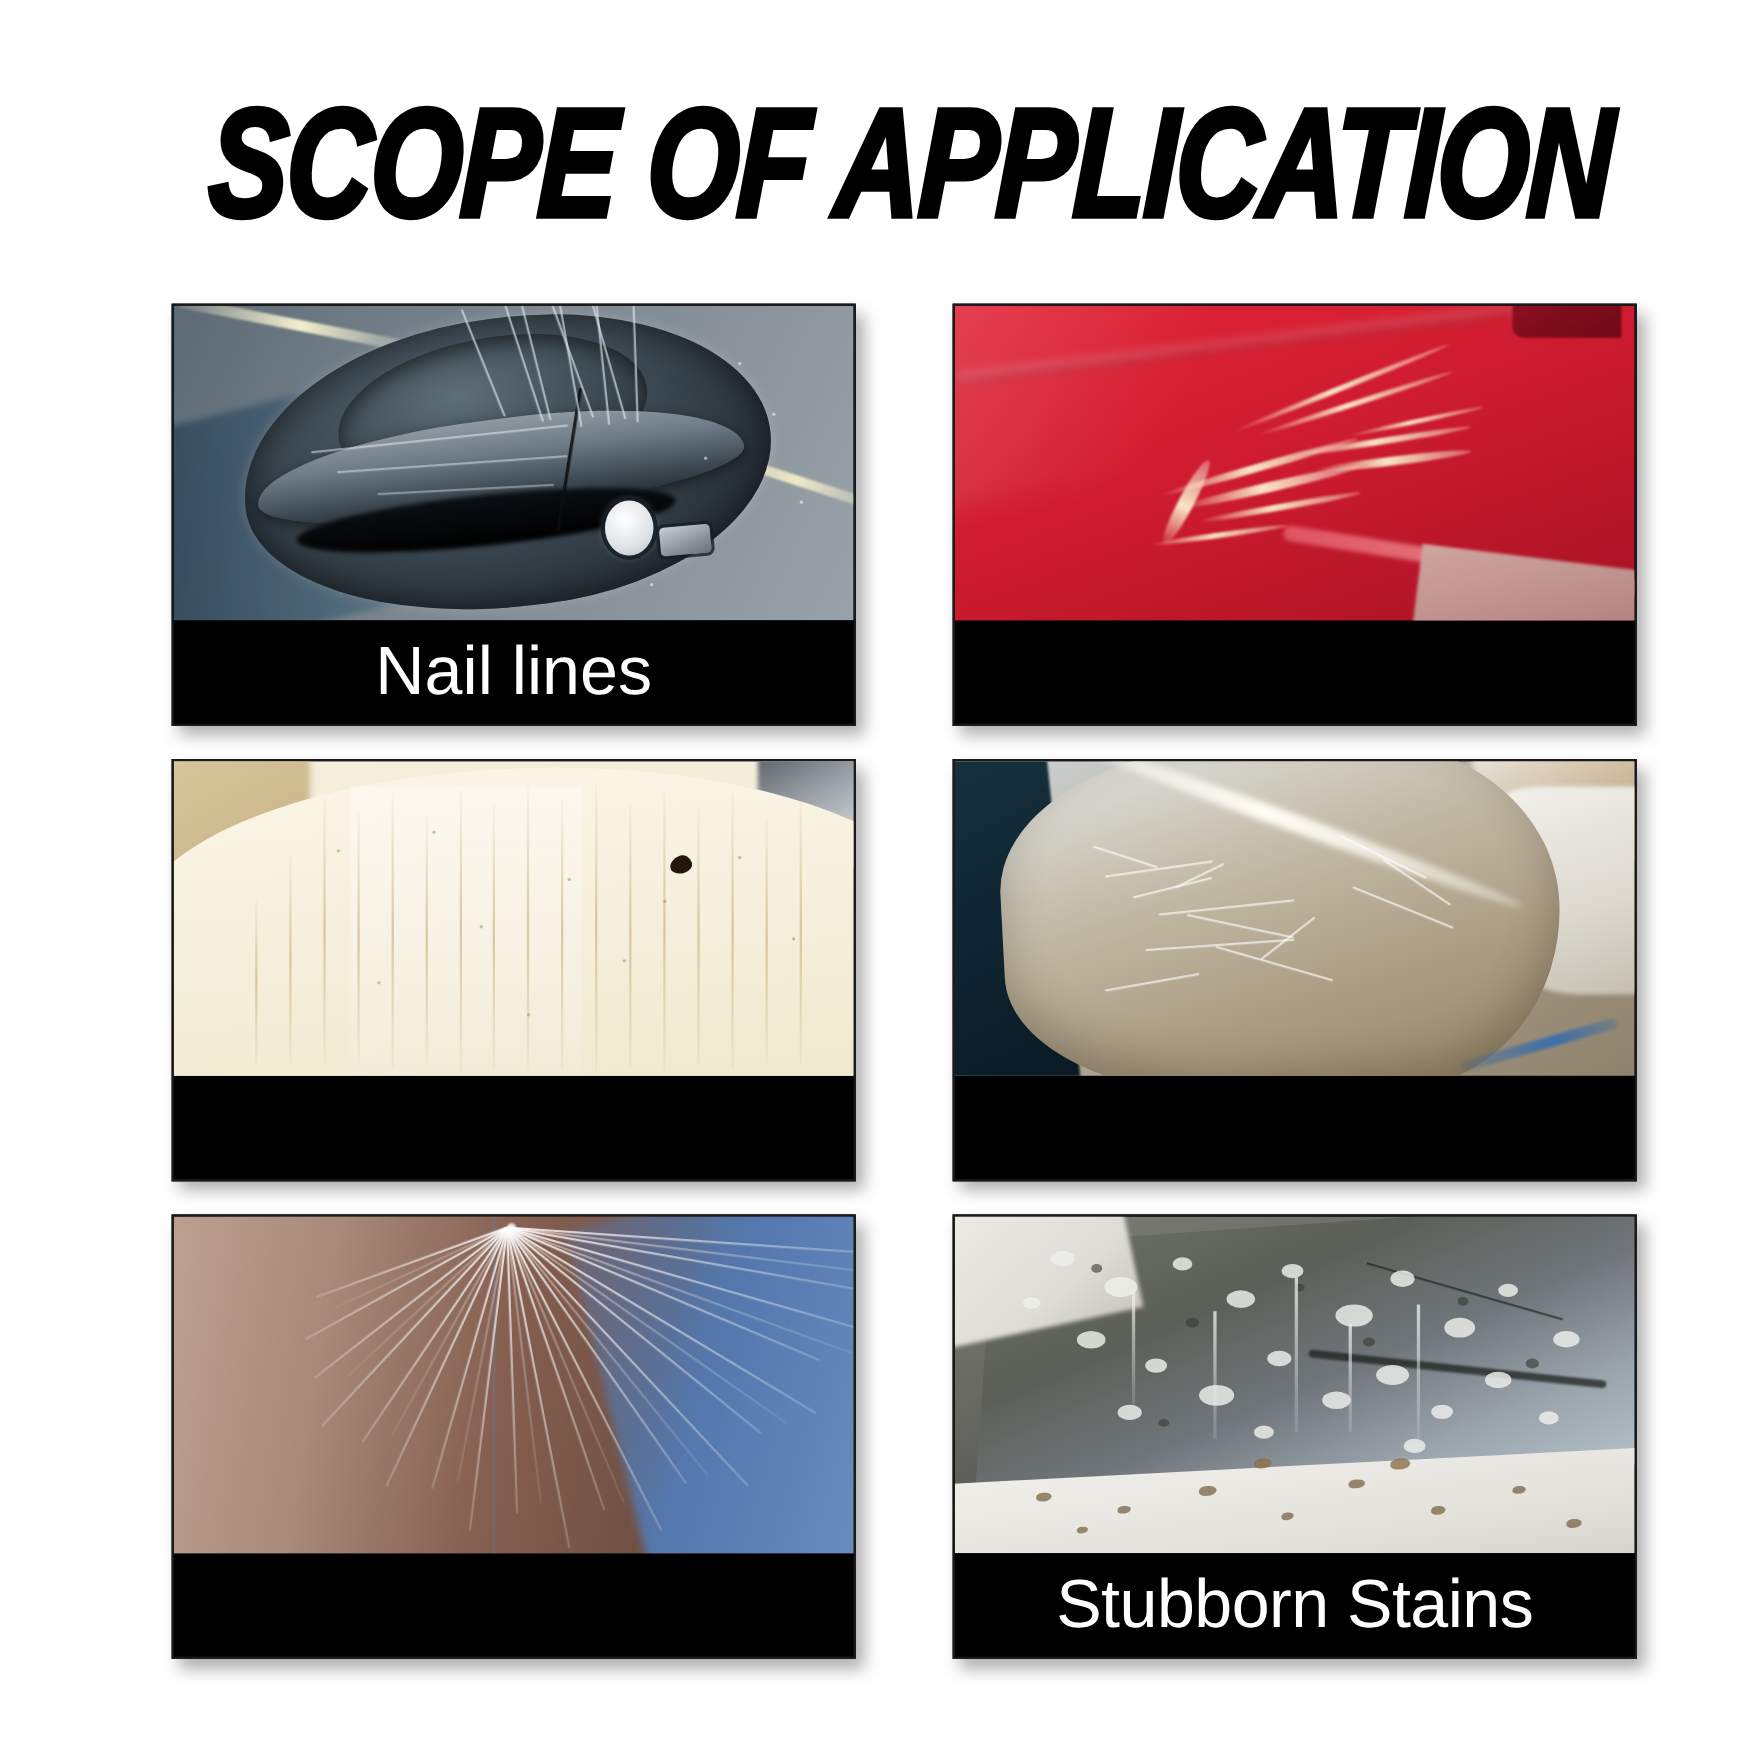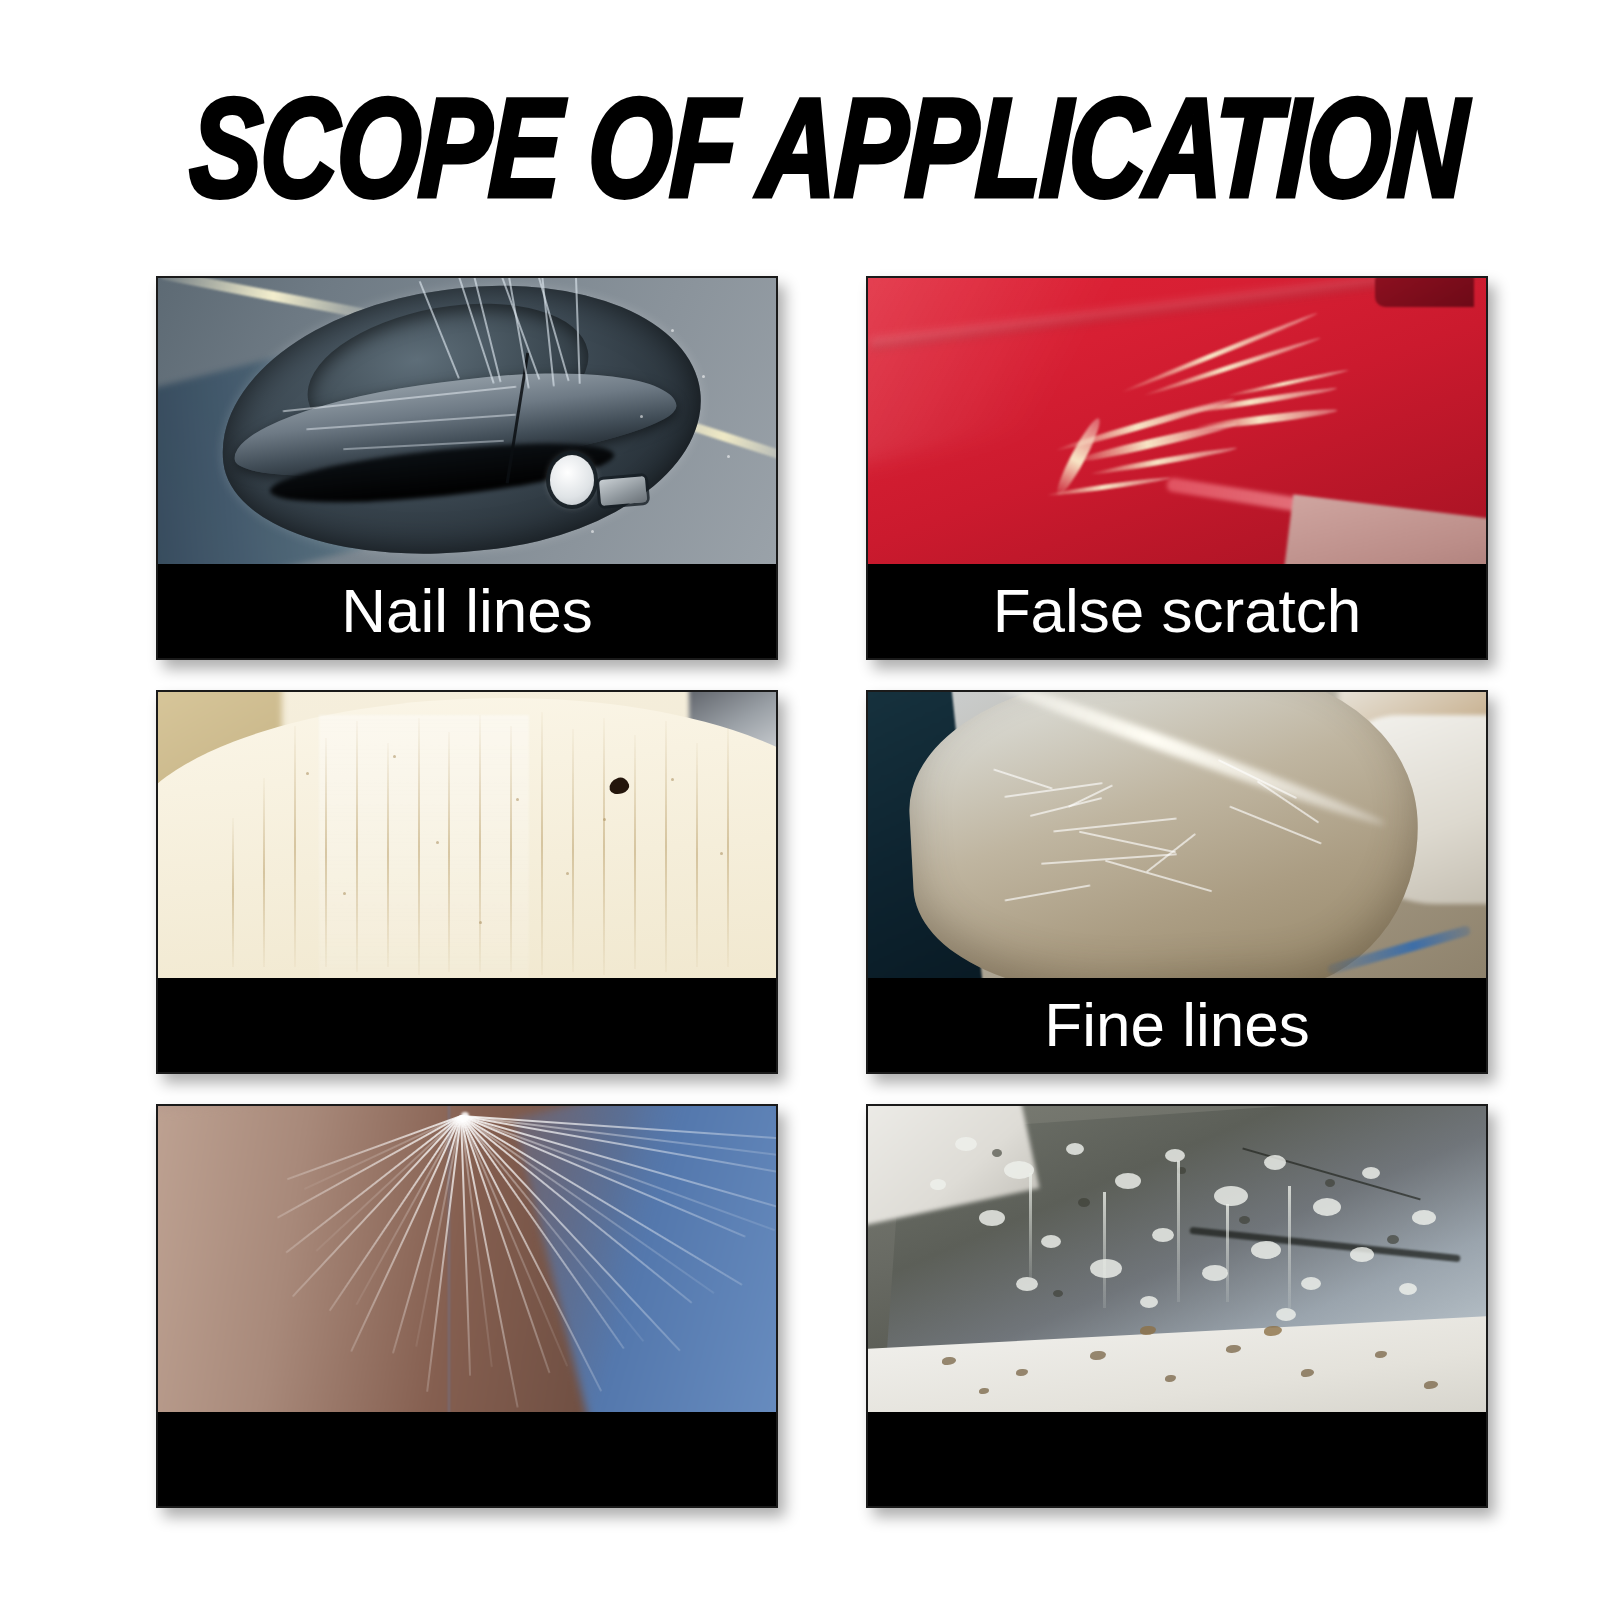--- a/index.html
+++ b/index.html
@@ -461,23 +461,20 @@
       <div class="scuff" style="left:30%;top:50%;width:30%;height:7px;transform:rotate(-16deg);"></div>
       <div class="scuff" style="left:33%;top:56%;width:27%;height:9px;transform:rotate(-13deg);"></div>
       <div class="scuff" style="left:36%;top:63%;width:24%;height:6px;transform:rotate(-10deg);"></div>
       <div class="scuff" style="left:50%;top:42%;width:26%;height:6px;transform:rotate(-9deg);"></div>
       <div class="scuff" style="left:53%;top:48%;width:23%;height:8px;transform:rotate(-7deg);"></div>
       <div class="scuff" style="left:40%;top:25%;width:34%;height:5px;transform:rotate(-22deg);"></div>
       <div class="scuff" style="left:44%;top:30%;width:30%;height:5px;transform:rotate(-18deg);"></div>
       <div class="scuff" style="left:29%;top:72%;width:20%;height:5px;transform:rotate(-8deg);"></div>
       <div class="scuff" style="left:58%;top:36%;width:20%;height:4px;transform:rotate(-12deg);"></div>
       <div class="scuff" style="left:27%;top:60%;width:14%;height:14px;transform:rotate(-62deg);"></div>
-    </div>
-    <div class="label-band">
-      <span class="label-text">False scratch</span>
     </div>
   </div>
 
   <div class="card row2">
     <div class="photo ph-water">
       <div class="wall"></div>
       <div class="bg-right"></div>
       <div class="hood-arc"></div>
       <div class="panel-light"></div>
       <div class="streak" style="left:22%;top:12%;height:84%;"></div>
@@ -525,23 +522,20 @@
       <div class="fl" style="left:34%;top:52%;width:16%;transform:rotate(12deg);"></div>
       <div class="fl" style="left:28%;top:58%;width:22%;transform:rotate(-4deg);"></div>
       <div class="fl" style="left:38%;top:64%;width:18%;transform:rotate(16deg);"></div>
       <div class="fl" style="left:22%;top:70%;width:14%;transform:rotate(-10deg);"></div>
       <div class="fl" style="left:44%;top:56%;width:10%;transform:rotate(-38deg);"></div>
       <div class="fl" style="left:56%;top:30%;width:14%;transform:rotate(26deg);"></div>
       <div class="fl" style="left:62%;top:38%;width:12%;transform:rotate(34deg);"></div>
       <div class="fl" style="left:58%;top:46%;width:16%;transform:rotate(22deg);"></div>
       <div class="fl" style="left:20%;top:30%;width:10%;transform:rotate(18deg);"></div>
       <div class="fl" style="left:32%;top:36%;width:8%;transform:rotate(-26deg);"></div>
-    </div>
-    <div class="label-band">
-      <span class="label-text">Fine lines</span>
     </div>
   </div>
 
   <div class="card row3">
     <div class="photo ph-scratch">
       <div class="brown"></div>
       <div class="blue"></div>
       <div class="seam"></div>
       <div class="origin-dot"></div>
       <div class="ray" style="left:49%;top:3%;width:56%;transform:rotate(4deg);"></div>
@@ -628,15 +622,18 @@
       <div class="debris" style="left:36%;top:80%;width:16px;height:9px;"></div>
       <div class="debris" style="left:48%;top:88%;width:11px;height:7px;"></div>
       <div class="debris" style="left:58%;top:78%;width:15px;height:8px;"></div>
       <div class="debris" style="left:70%;top:86%;width:13px;height:8px;"></div>
       <div class="debris" style="left:82%;top:80%;width:12px;height:7px;"></div>
       <div class="debris" style="left:90%;top:90%;width:14px;height:8px;"></div>
       <div class="debris" style="left:18%;top:92%;width:10px;height:6px;"></div>
       <div class="debris" style="left:64%;top:72%;width:18px;height:10px;background:rgba(140,112,70,.8);"></div>
       <div class="debris" style="left:44%;top:72%;width:16px;height:9px;background:rgba(140,112,70,.8);"></div>
     </div>
+    <div class="label-band">
+      <span class="label-text wide">Stubborn Stains</span>
+    </div>
   </div>
 
 </div>
 
 </body></html>

